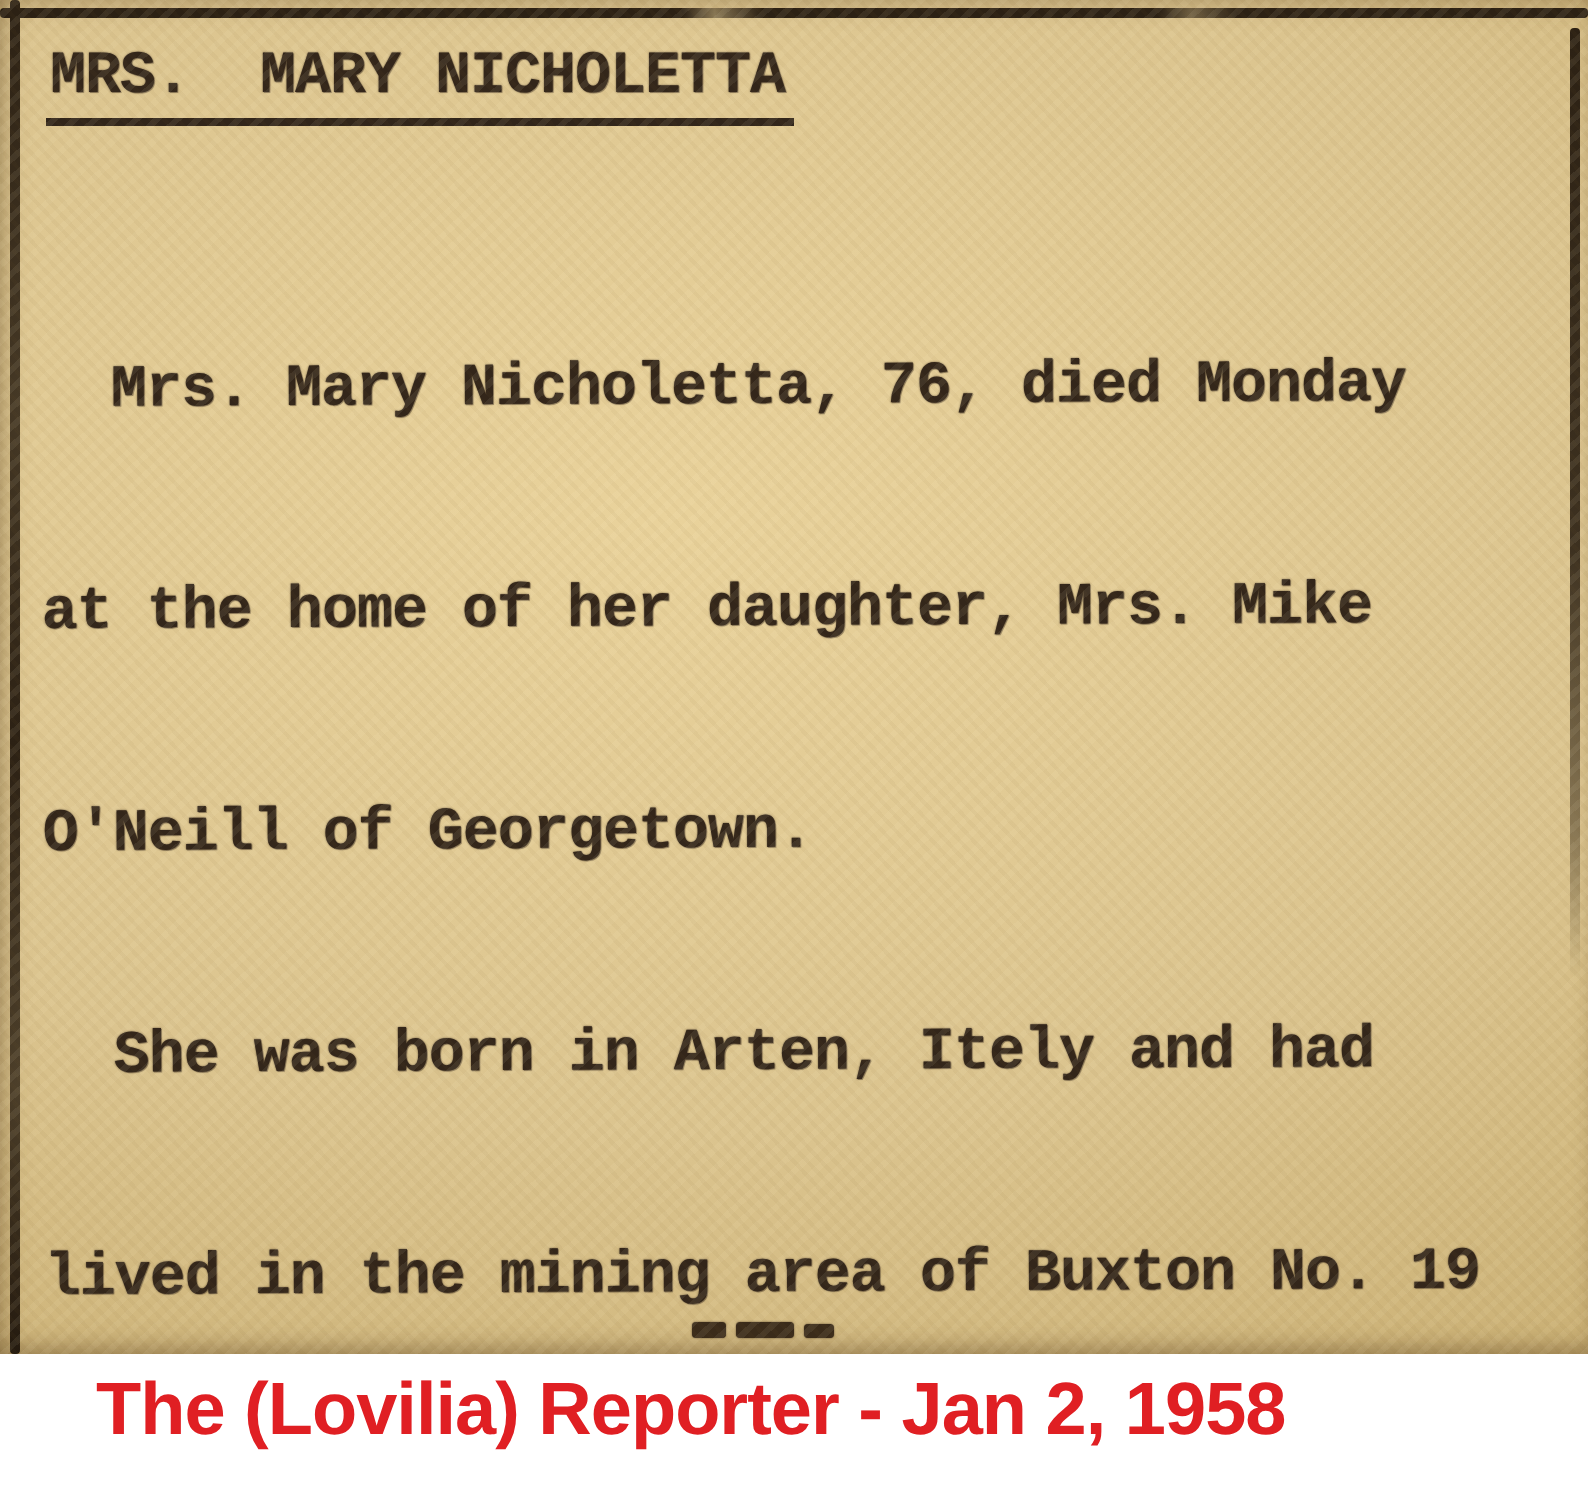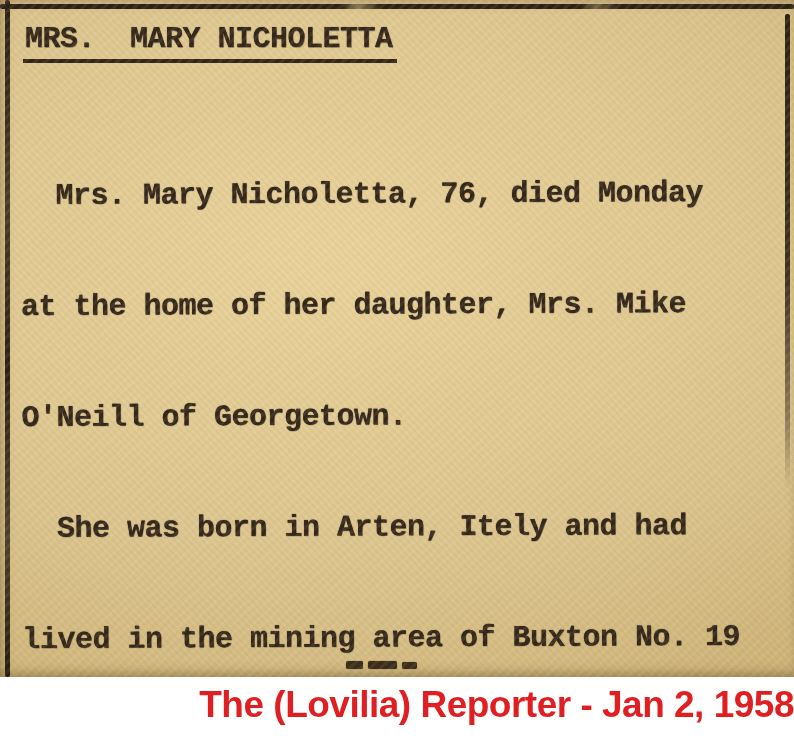--- a/index.html
+++ b/index.html
@@ -123,21 +123,20 @@
   .end-mark .seg:nth-child(1) { width: 17px; }
   .end-mark .seg:nth-child(2) { width: 29px; }
   .end-mark .seg:nth-child(3) { width: 15px; height: 7px; }
 
   
   .caption-bar {
     position: absolute;
     top: 677px; left: 0;
     width: 794px; height: 71px;
     background: #ffffff;
-    text-align: right;
   }
   .caption {
     padding: 7px 0 0 48px;
     font-family: "Liberation Sans", sans-serif;
     font-weight: bold;
     font-size: 37px;
     letter-spacing: -0.5px;
     color: #e01f23;
     white-space: pre;
   }

